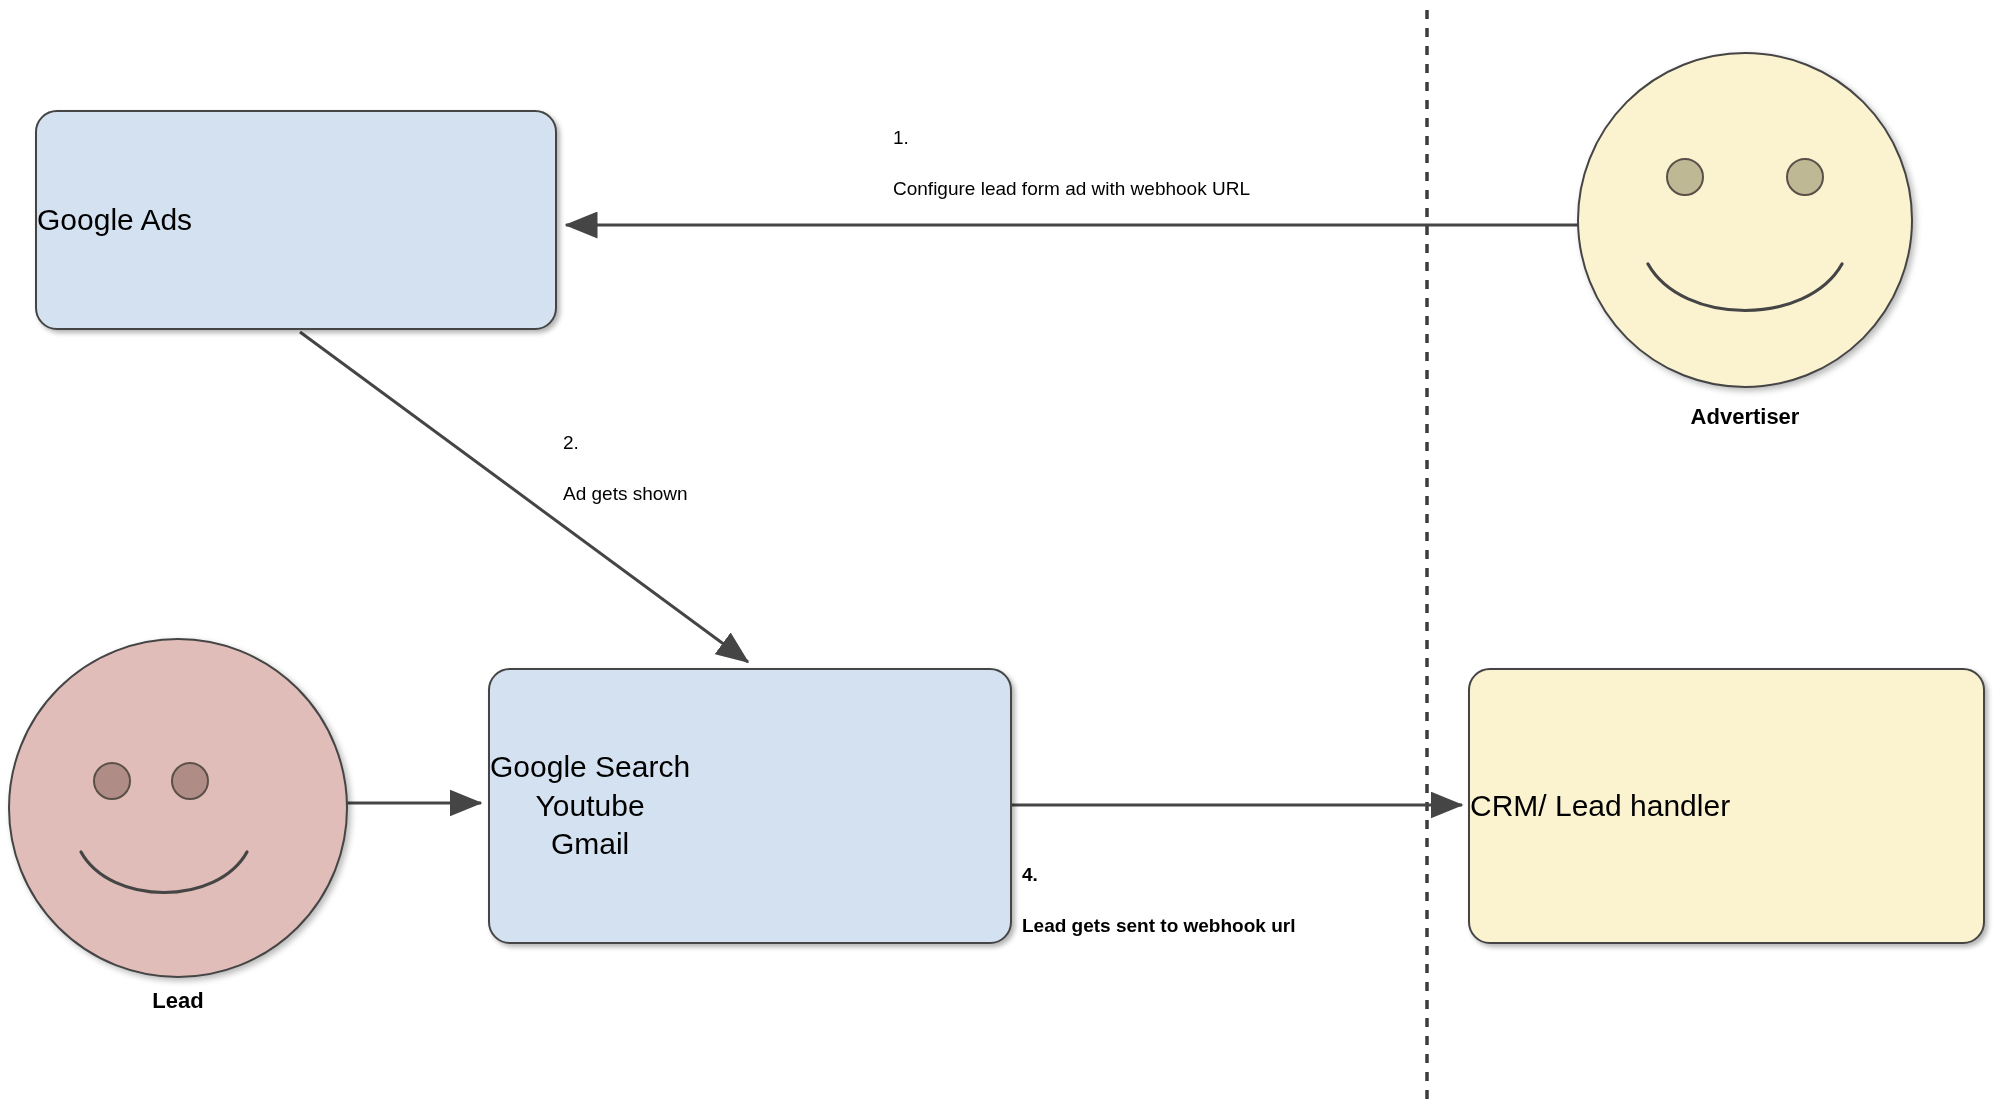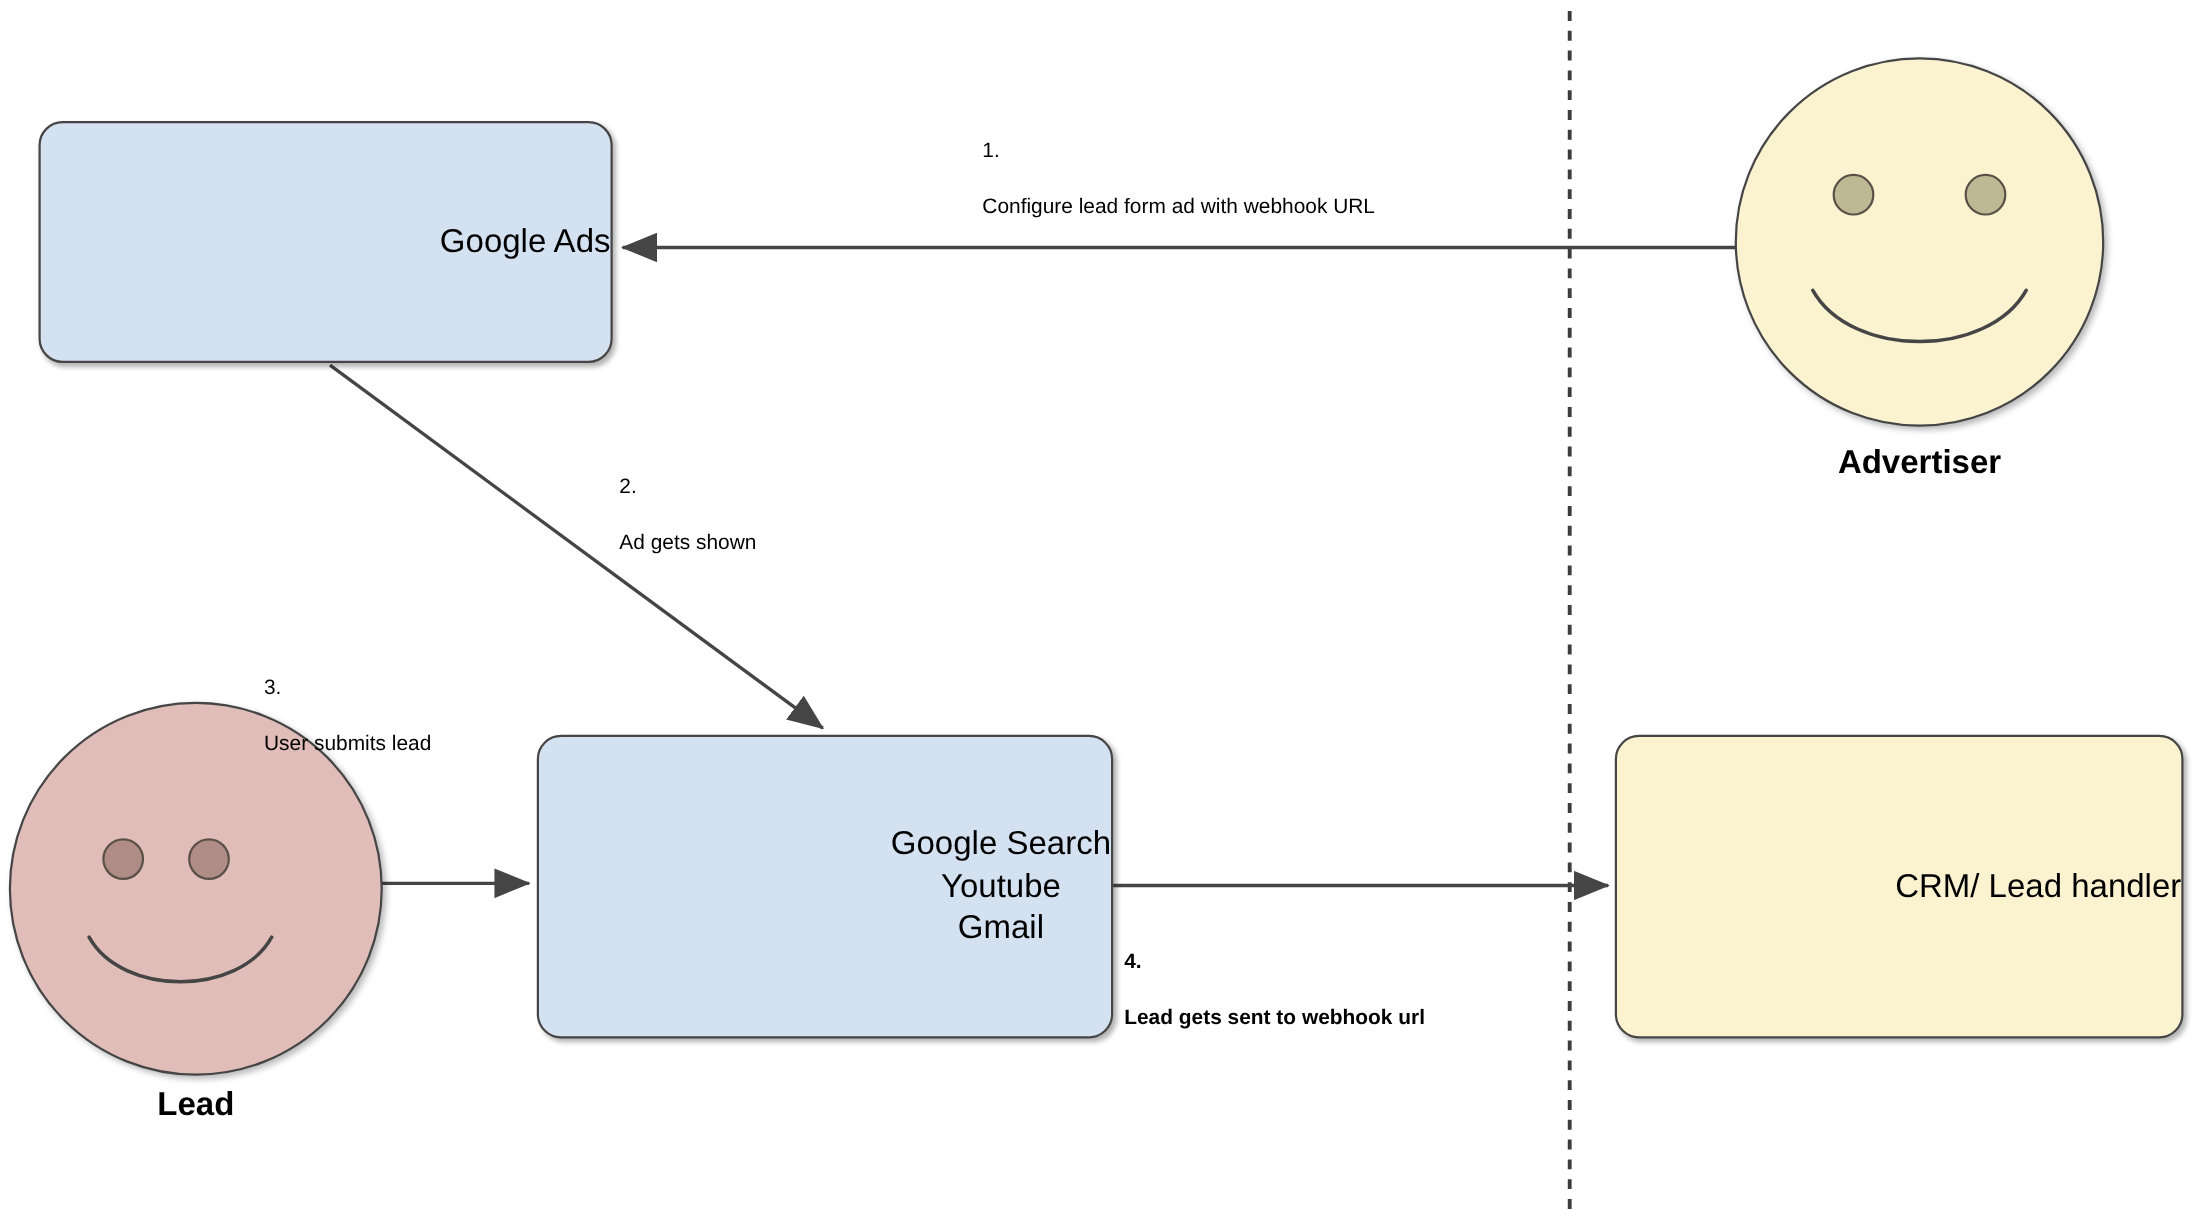--- a/index.html
+++ b/index.html
@@ -28,21 +28,21 @@
   }
 
   
   .node-box {
     position: absolute;
     box-sizing: border-box;
     border: 2px solid #454545;
     border-radius: 22px;
     display: flex;
     align-items: center;
-    justify-content: flex-end;
+    justify-content: flex-start;
     text-align: center;
     color: #000000;
     font-size: 30px;
     line-height: 1.28;
     box-shadow: 3px 3px 5px rgba(0,0,0,0.30);
   }
   .fill-blue   { background: #d4e1f0; }
   .fill-cream  { background: #fbf2d0; }
 
   #box-google-ads {
@@ -73,21 +73,21 @@
     border-radius: 50%;
   }
   .mouth {
     position: absolute;
     overflow: visible;
   }
   .actor-caption {
     position: absolute;
     width: 100%;
     text-align: center;
-    font-size: 30px;
+    font-size: 22px;
     font-weight: bold;
     color: #000000;
     white-space: nowrap;
   }
 
   
   #actor-advertiser { left: 1577px; top: 52px; width: 336px; height: 336px; }
   #actor-advertiser .face  { width: 336px; height: 336px; background: #fbf2d0; }
   #actor-advertiser .eye   { width: 38px; height: 38px; background: #bfb894; top: 106px; }
   #actor-advertiser .eye.l { left: 89px; }
@@ -179,25 +179,20 @@
     &nbsp;
     <span>Configure lead form ad with webhook URL</span>
   </div>
 
   <div class="step-label" id="step-2">
     <span>2.</span>
     &nbsp;
     <span>Ad gets shown</span>
   </div>
 
-  <div class="step-label" id="step-3">
-    <span>3.</span>
-    &nbsp;
-    <span>User submits lead</span>
-  </div>
 
   <div class="step-label" id="step-4">
     <span>4.</span>
     &nbsp;
     <span>Lead gets sent to webhook url</span>
   </div>
 
 </div>
 
 </body></html>

